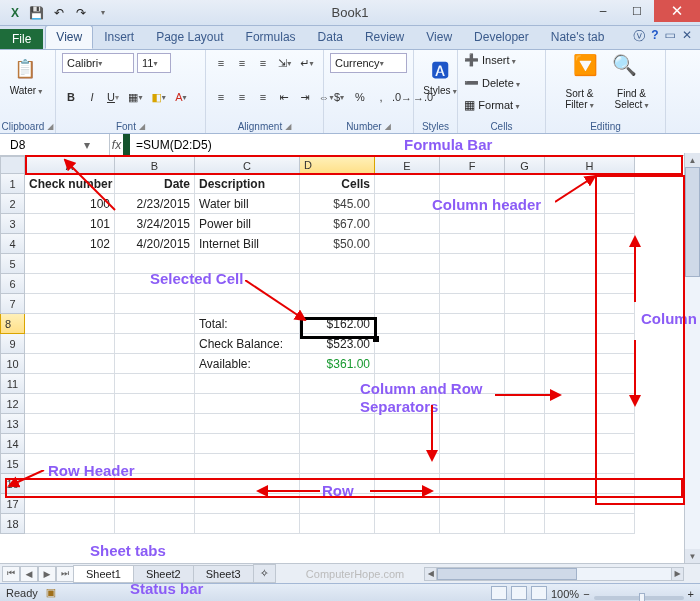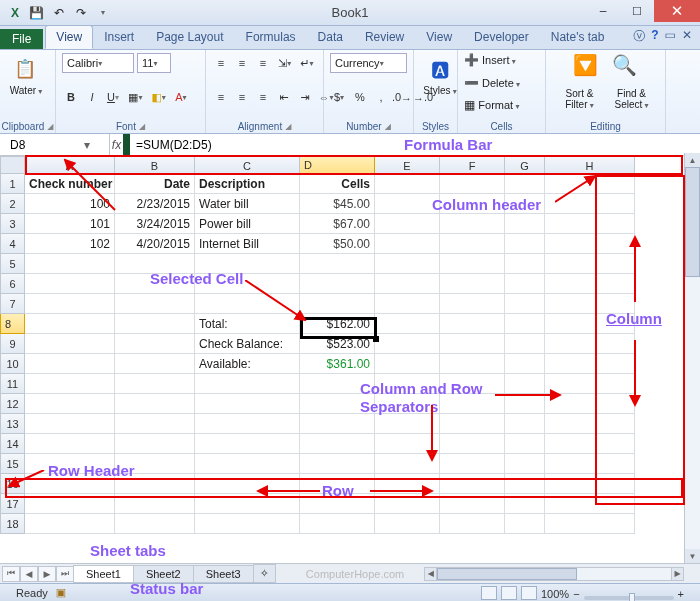--- a/index.html
+++ b/index.html
@@ -56,21 +56,21 @@
   
   .tabsbar{ position:absolute; bottom:18px; left:0; right:0; height:20px; border-top:1px solid #bfc7d1; background:#e9eef5; display:flex; align-items:center;}
   .navsheet{display:flex; gap:0; padding-left:2px;}
   .navbtn{width:18px;height:16px;border:1px solid #bfc7d1;background:#f4f7fb;display:flex;align-items:center;justify-content:center;font-size:9px;color:#666;}
   .sheettab{ padding:2px 12px; border:1px solid #bfc7d1; background:#fff; font-size:11px; margin-left:-1px;}
   .sheettab.inactive{background:#e1e7f0;}
   .hscroll{flex:1; margin:0 16px 0 20px; height:14px; border:1px solid #bfc7d1; background:#eef3fa; position:relative;}
   .hscroll .thumb{position:absolute;left:12px;top:0;bottom:0;width:140px;background:#cfd9e8;border:1px solid #a2b2c9;}
   .hscroll .ar{position:absolute;top:0;bottom:0;width:12px;background:#e1e7f0;display:flex;align-items:center;justify-content:center;font-size:8px;color:#666;}
   .hscroll .ar.l{left:0;border-right:1px solid #bfc7d1;} .hscroll .ar.r{right:0;border-left:1px solid #bfc7d1;}
-  .statusbar{ position:absolute; bottom:0; left:0; right:0; height:18px; background:linear-gradient(#e5edf7,#d3deed); border-top:1px solid #a4b8d5; display:flex; align-items:center; font-size:11px; color:#333; padding:0 16px;}
+  .statusbar{ position:absolute; bottom:0; left:0; right:0; height:18px; background:linear-gradient(#e5edf7,#d3deed); border-top:1px solid #a4b8d5; display:flex; align-items:center; font-size:11px; color:#333; padding:0 6px;}
   .statusbar .zoomgrp{margin-left:auto; display:flex; align-items:flex-end; gap:4px;}
   .viewbtn{width:16px;height:14px;border:1px solid #9fb1ca;background:#f0f5fb;}
   .slider{width:90px;height:4px;background:#bcc9da;border-radius:2px;position:relative;}
   .slider .knob{position:absolute;left:50%;top:-3px;width:6px;height:10px;background:#f0f5fb;border:1px solid #9fb1ca;}
   
   .vscroll{position:absolute; right:0; top:153px; bottom:38px; width:16px; border-left:1px solid #bfc7d1; background:#eef3fa;}
   .vscroll .ar{height:14px;background:#e1e7f0;display:flex;align-items:center;justify-content:center;font-size:8px;color:#666;}
   .vscroll .track{position:absolute;top:14px;bottom:14px;left:0;right:0;}
   .vscroll .thumb{position:absolute;top:0;left:0;right:0;height:110px;background:#cfd9e8;border:1px solid #a2b2c9;}
   .vscroll .arb{position:absolute;bottom:0;left:0;right:0;}
@@ -497,21 +497,21 @@
     <div class="slider">
         <div class="knob"></div>
       </div>
     <span>+</span>
   </div>
 </div>
 
 <div class="ann" style="top:136px;left:404px;">Formula Bar</div>
 <div class="ann" style="top:196px;left:432px;">Column header</div>
 <div class="ann" style="top:270px;left:150px;">Selected Cell</div>
-<div class="ann" style="top:310px;left:606px;text-decoration:underline;">Column</div>
+<div class="ann" style="top:310px;left:641px;">Column</div>
 <div class="ann" style="top:380px;left:360px;width:130px;line-height:18px;">Column and Row Separators</div>
 <div class="ann" style="top:462px;left:48px;">Row Header</div>
 <div class="ann" style="top:482px;left:322px;">Row</div>
 <div class="ann" style="top:542px;left:90px;">Sheet tabs</div>
 <div class="ann" style="top:580px;left:130px;">Status bar</div>
 
 <div class="rbox" style="top:175px;left:595px;width:90px;height:330px;"></div>
 <div class="rbox" style="top:478px;left:5px;width:678px;height:20px;"></div>
 <div class="rbox" style="top:155px;left:25px;width:658px;height:20px;"></div>
 

